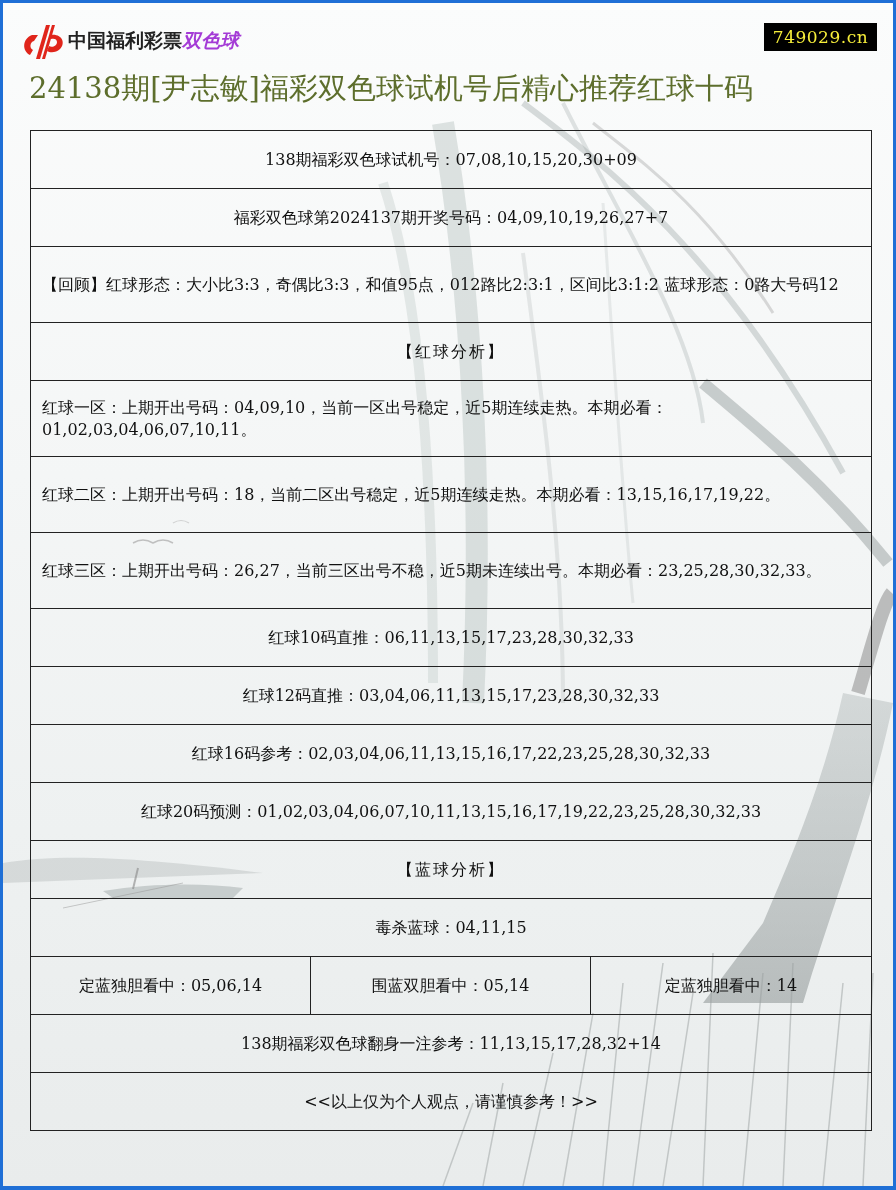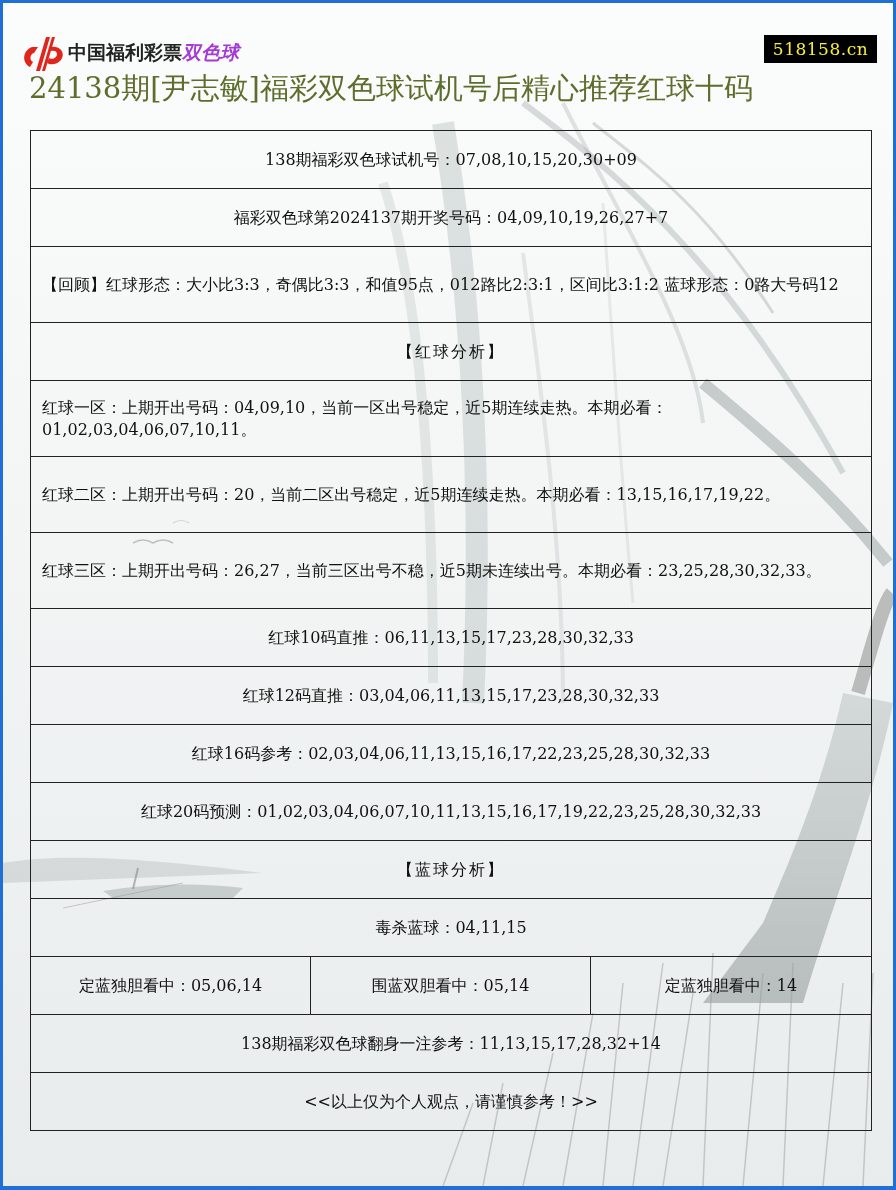--- a/index.html
+++ b/index.html
@@ -8,21 +8,21 @@
     font-family: "DejaVu Serif", "Liberation Serif", serif;
     background: #1f6fd6;
   }
   .frame {
     position: absolute; left: 3px; top: 3px; right: 3px; bottom: 4px;
     background: linear-gradient(180deg, #fbfcfc 0%, #f4f6f6 40%, #eef1f1 70%, #e9ecec 100%);
     overflow: hidden;
   }
   
   .wash { position: absolute; inset: 0; pointer-events: none; }
-  .header { position: absolute; left: 0; top: 12px; width: 100%; height: 68px; }
+  .header { position: absolute; left: 0; top: 0; width: 100%; height: 68px; }
   .logo { position: absolute; left: 17px; top: 18px; display: flex; align-items: center; }
   .logo-mark { width: 46px; height: 40px; position: relative; }
   .logo-text { font-family: "DejaVu Sans", sans-serif; font-weight: bold; font-size: 19px; letter-spacing: 0px; margin-left: 2px; }
   .logo-text .cn { color: #222; }
   .logo-text .ssq { color: #a43bd6; font-style: italic; }
   .badge {
     position: absolute; left: 761px; top: 20px; width: 113px; height: 28px;
     background: #000; color: #f6ee3a; font-family: "DejaVu Serif", serif;
     font-size: 17px; line-height: 28px; text-align: center; letter-spacing: 0.5px;
   }
@@ -97,21 +97,21 @@
       <svg class="logo-mark" width="46" height="40" viewBox="0 0 46 40">
         <path d="M10 34 C 2 30, 2 18, 12 14 L 18 14 L 14 20 C 10 21, 9 27, 13 29 Z" fill="#e0251b"></path>
         <path d="M16 38 L 26 4 L 30 4 L 20 38 Z" fill="#e0251b"></path>
         <path d="M22 38 L 32 4 L 35 4 L 25 38 Z" fill="#e0251b"></path>
         <path d="M30 14 C 42 12, 46 22, 40 28 C 36 32, 30 32, 27 30 L 29 25 C 32 27, 37 25, 37 21 C 37 18, 34 17, 31 18 Z" fill="#e0251b"></path>
       </svg>
       <span class="logo-text">
         <span class="cn">中国福利彩票</span><span class="ssq">双色球</span>
       </span>
     </div>
-    <div class="badge">518158.cn</div>
+    <div class="badge">749029.cn</div>
   </div>
 
   <div class="title">24138期[尹志敏]福彩双色球试机号后精心推荐红球十码</div>
 
   <table class="main">
     <colgroup>
         <col style="width:280px">
         <col style="width:280px">
         <col style="width:281px">
       </colgroup>
@@ -125,21 +125,21 @@
     <tr>
       <td colspan="3" class="left">【回顾】红球形态：大小比3:3，奇偶比3:3，和值95点，012路比2:3:1，区间比3:1:2 蓝球形态：0路大号码12</td>
     </tr>
     <tr>
       <td colspan="3" class="section">【红球分析】</td>
     </tr>
     <tr>
       <td colspan="3" class="left">红球一区：上期开出号码：04,09,10，当前一区出号稳定，近5期连续走热。本期必看：01,02,03,04,06,07,10,11。</td>
     </tr>
     <tr>
-      <td colspan="3" class="left">红球二区：上期开出号码：20，当前二区出号稳定，近5期连续走热。本期必看：13,15,16,17,19,22。</td>
+      <td colspan="3" class="left">红球二区：上期开出号码：18，当前二区出号稳定，近5期连续走热。本期必看：13,15,16,17,19,22。</td>
     </tr>
     <tr>
       <td colspan="3" class="left">红球三区：上期开出号码：26,27，当前三区出号不稳，近5期未连续出号。本期必看：23,25,28,30,32,33。</td>
     </tr>
     <tr>
       <td colspan="3">红球10码直推：06,11,13,15,17,23,28,30,32,33</td>
     </tr>
     <tr>
       <td colspan="3">红球12码直推：03,04,06,11,13,15,17,23,28,30,32,33</td>
     </tr>

